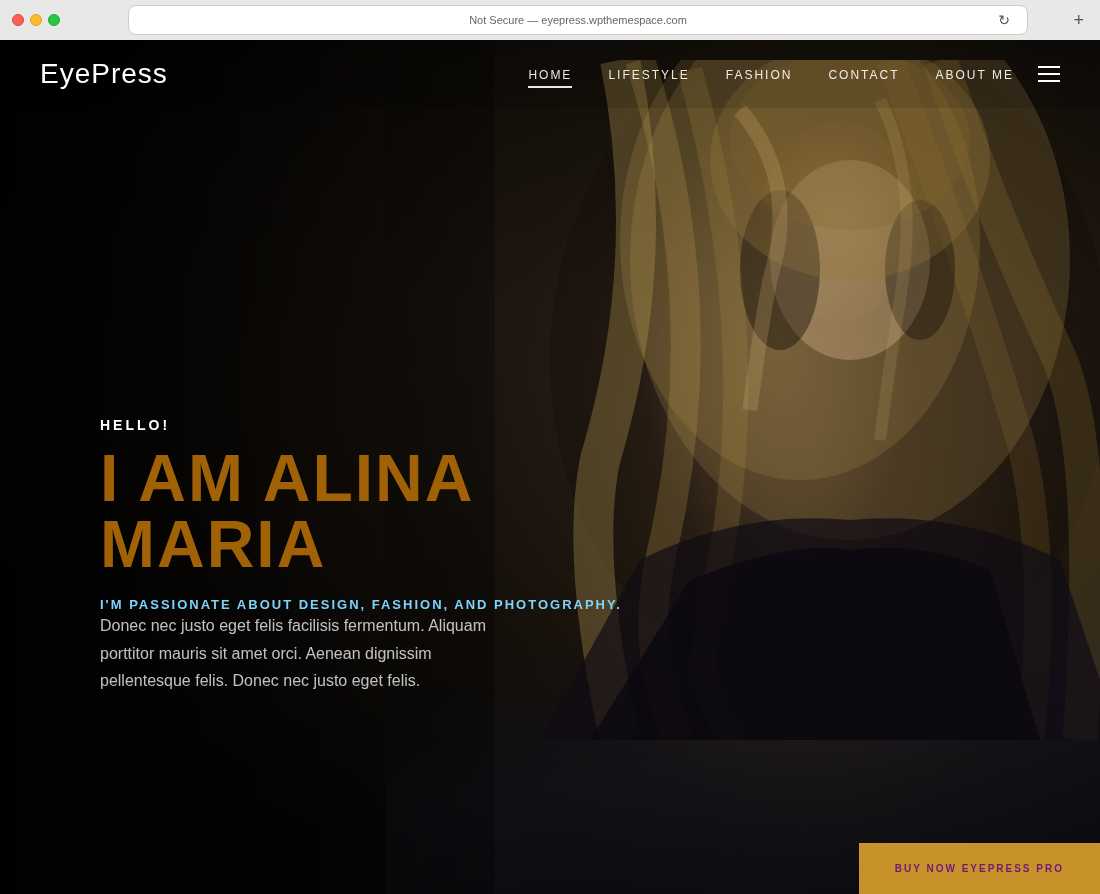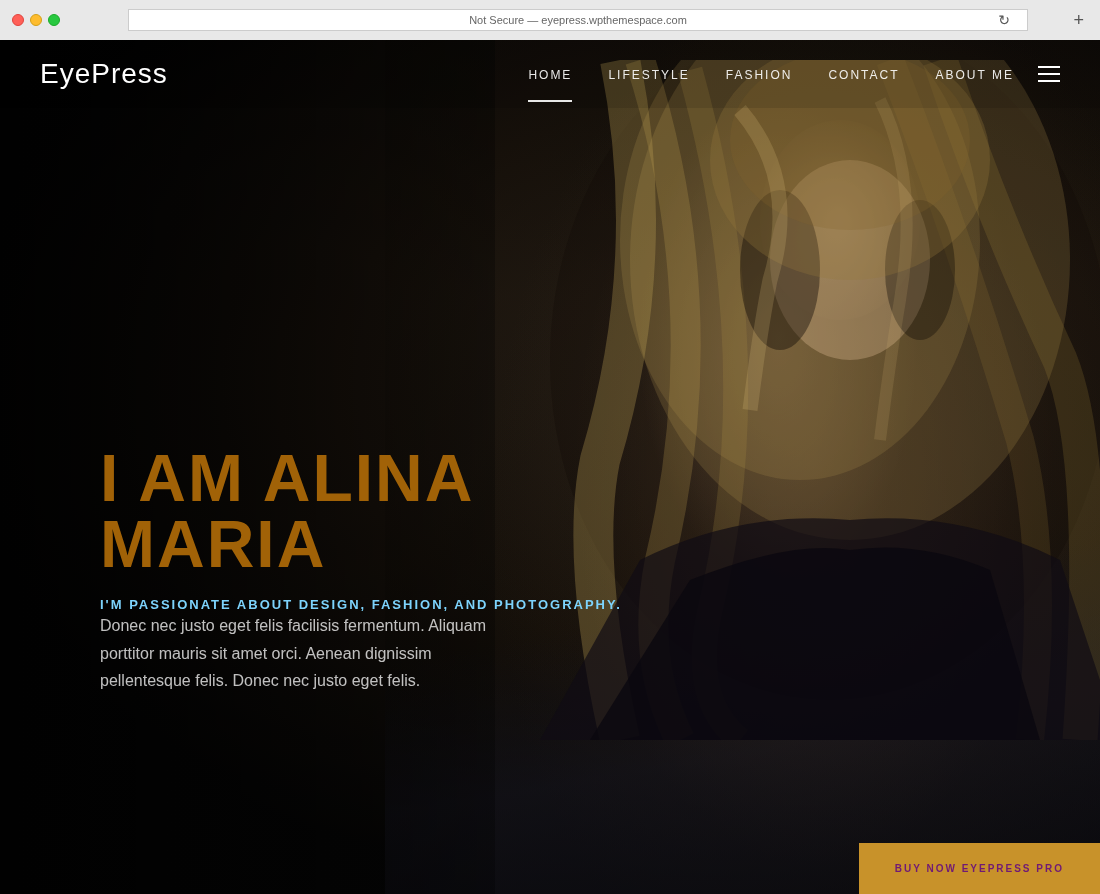--- a/index.html
+++ b/index.html
@@ -36,23 +36,23 @@
       border-radius: 50%;
     }
 
     .tl-red { background: #ff5f57; border: 1px solid #e0443e; }
     .tl-yellow { background: #febc2e; border: 1px solid #d4a017; }
     .tl-green { background: #28c840; border: 1px solid #1aab29; }
 
     .address-bar {
       flex: 1;
       margin: 0 60px;
-      height: 22px;
+      height: 30px;
       background: white;
-      border-radius: 0;
+      border-radius: 8px;
       display: flex;
       align-items: center;
       justify-content: center;
       font-size: 11px;
       color: #666;
       border: 1px solid #ccc;
       gap: 6px;
     }
 
     .new-tab-btn {
@@ -122,21 +122,21 @@
       text-decoration: none;
       font-size: 12px;
       letter-spacing: 2px;
       font-weight: 500;
       text-transform: uppercase;
       opacity: 0.9;
     }
 
     .nav-links li a.active {
       border-bottom: 2px solid white;
-      padding-bottom: 18px;
+      padding-bottom: 4px;
     }
 
     .hamburger {
       margin-left: 24px;
       display: flex;
       flex-direction: column;
       gap: 5px;
       cursor: pointer;
     }
 
@@ -347,20 +347,21 @@
       </li>
     </ul>
     <div class="hamburger">
       <span></span>
       <span></span>
       <span></span>
     </div>
   </nav>
 
   <div class="hero-content">
+    <p class="hero-hello">HELLO!</p>
     <h1 class="hero-name">I AM ALINA MARIA</h1>
     <p class="hero-tagline">I'M PASSIONATE ABOUT DESIGN, FASHION, AND PHOTOGRAPHY.</p>
     <p class="hero-description">Donec nec justo eget felis facilisis fermentum. Aliquam porttitor mauris sit amet orci. Aenean dignissim pellentesque felis. Donec nec justo eget felis.</p>
   </div>
 
   <button class="cta-button">BUY NOW EYEPRESS PRO</button>
 
 </div>
 
 </body></html>

